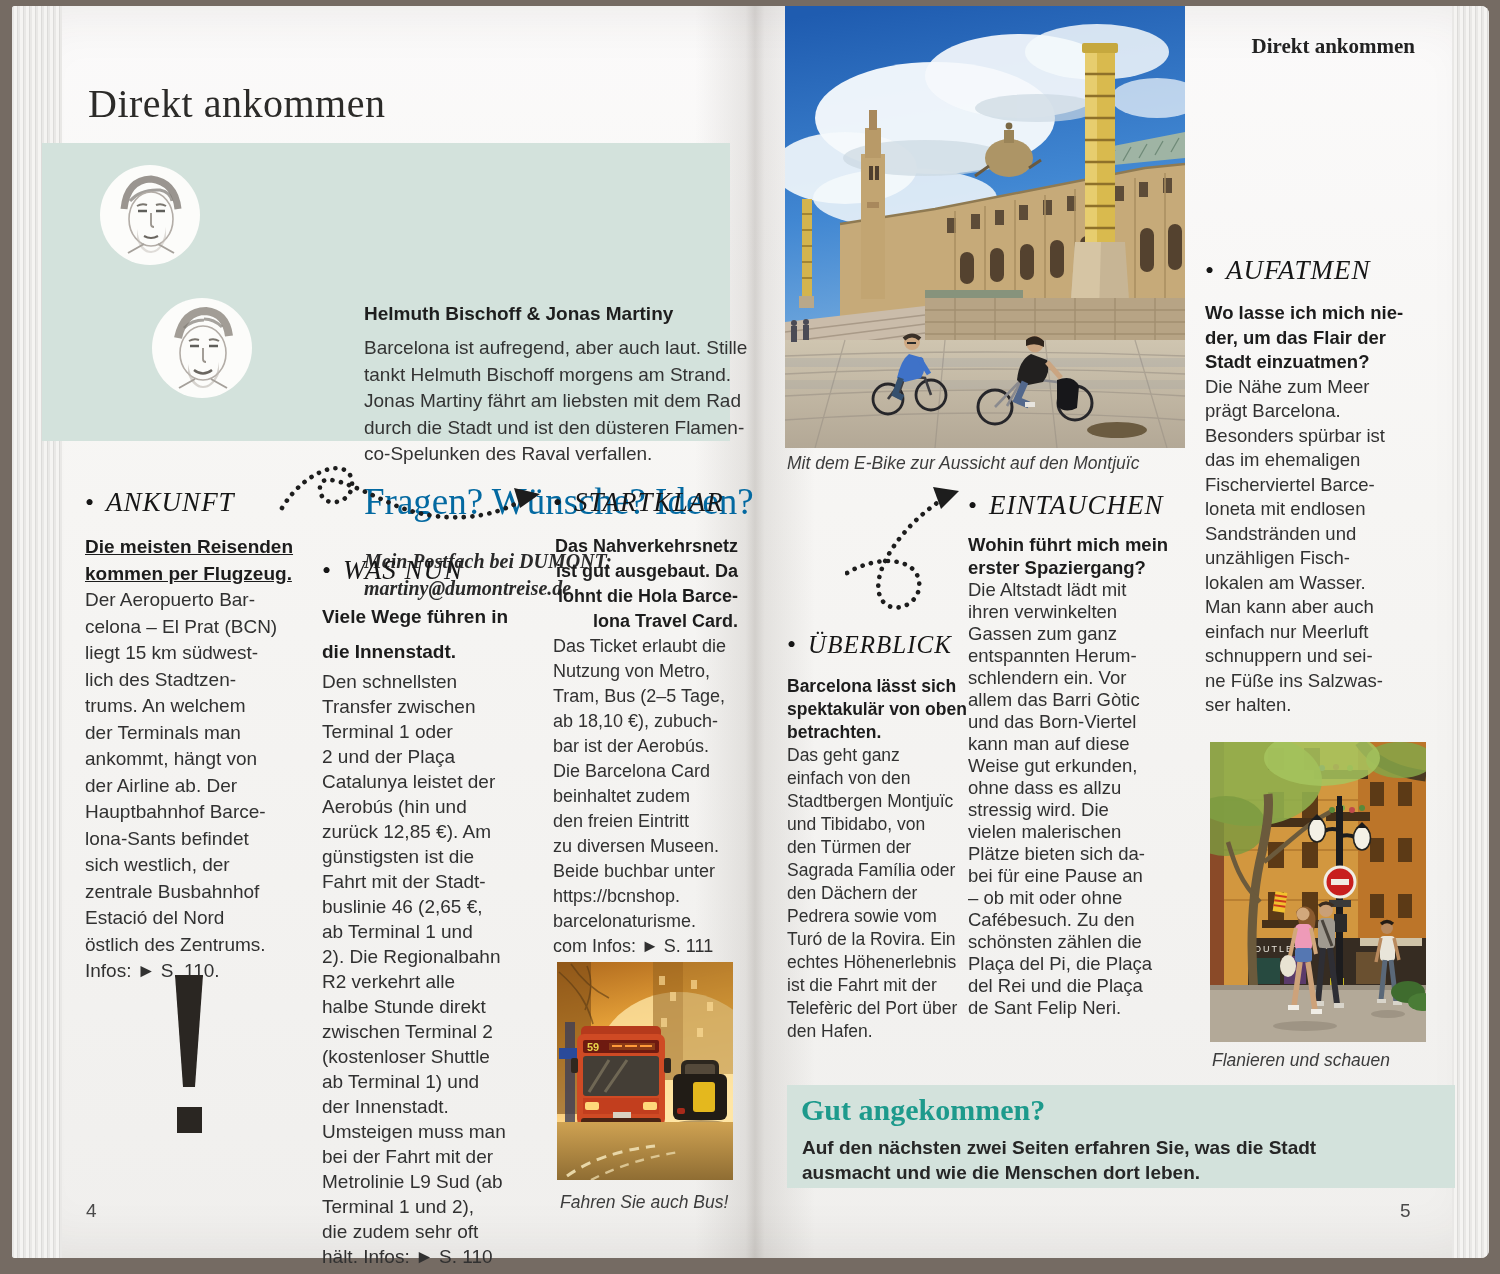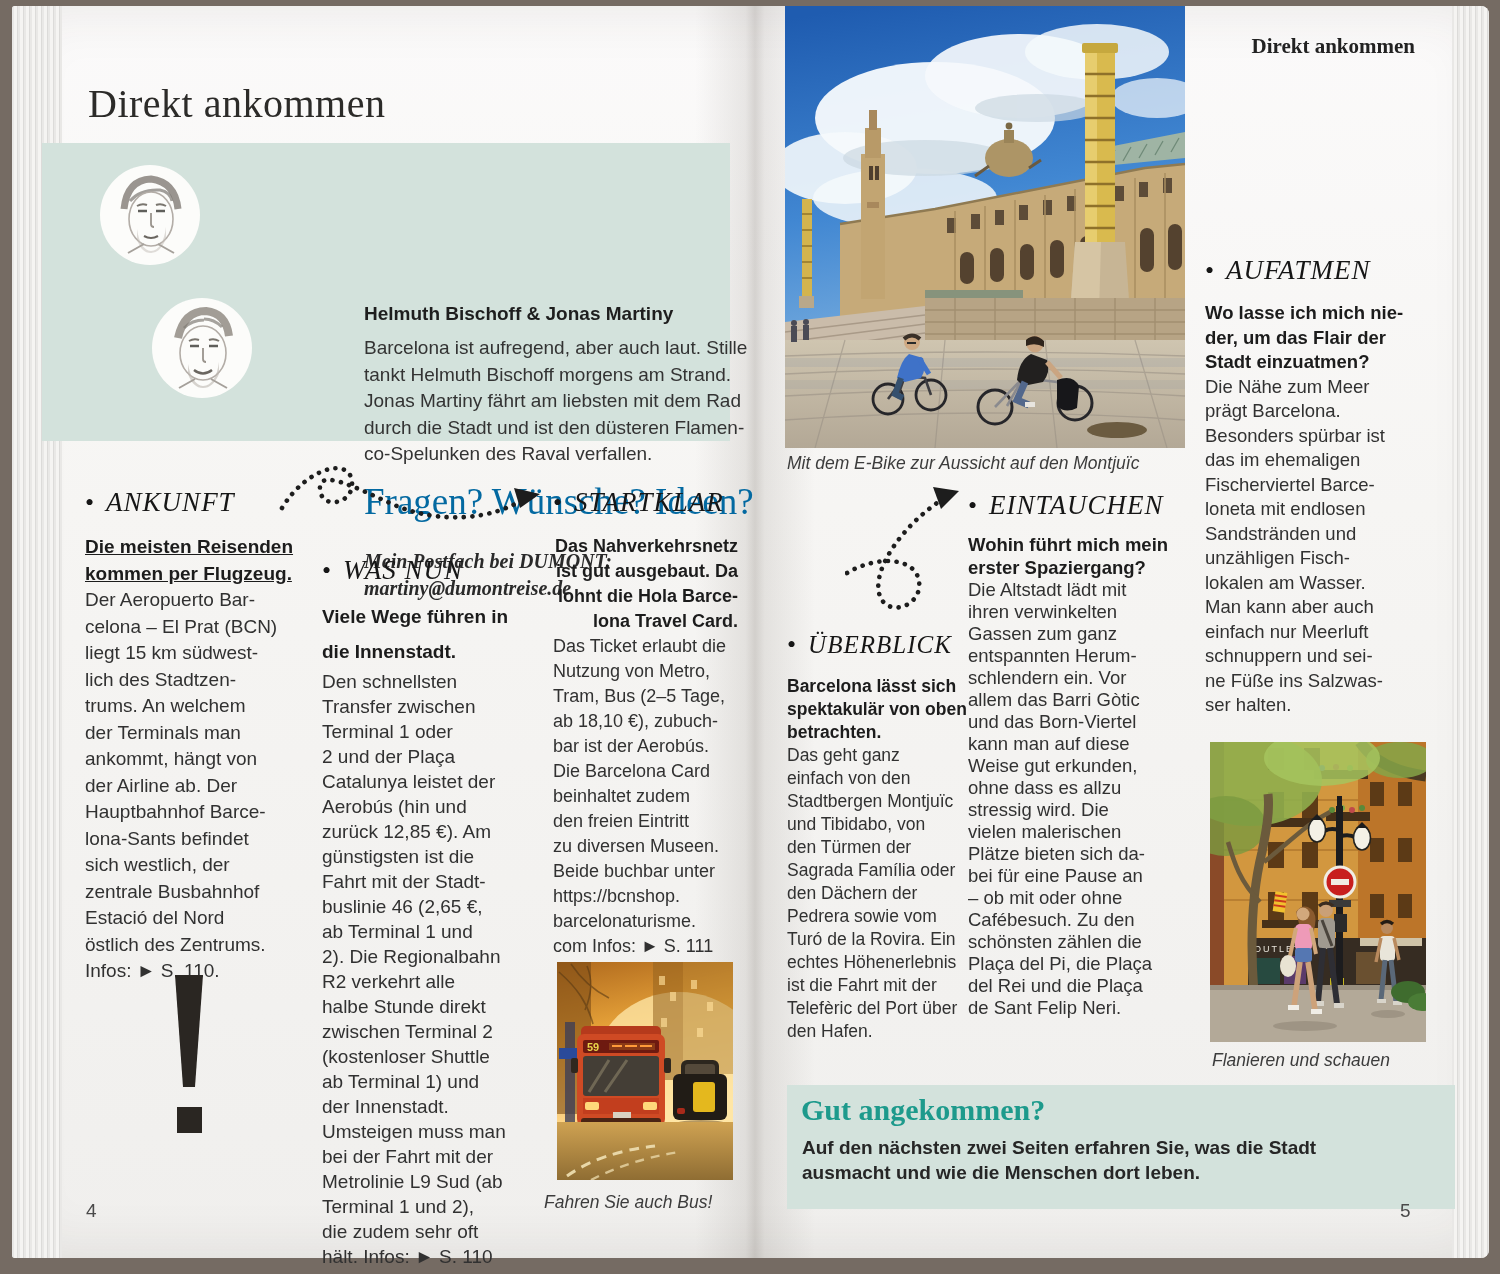--- a/index.html
+++ b/index.html
@@ -60,21 +60,21 @@
   .col-ein .lead { margin-top:13px; line-height:22.5px; }
   .col-ein .btxt { line-height:22px; }
 
   .col-auf { left:1205px; top:255px; width:222px; font-size:18.5px; }
   .col-auf .lead { margin-top:15px; line-height:24.5px; }
   .col-auf .btxt { line-height:24.5px; }
 
   .caption { font-style:italic; font-size:17.5px; color:#3c3c3c; }
   .pagenum { font-size:19px; color:#4a4a4a; }
 
-  .arrival-box { left:787px; top:1085px; width:668px; height:124px; }
+  .arrival-box { left:787px; top:1085px; width:668px; height:103px; }
   .ab2-title { position:absolute; left:14px; top:8px; font-family:"Liberation Serif",serif;
                font-weight:600; font-size:30px; color:#1d9a8c; }
   .ab2-text { position:absolute; left:15px; top:50px; font-size:19px; font-weight:bold;
               line-height:25px; color:#262626; white-space:pre; }
 
   .photo { display:block; }
 </style>
 </head>
 <body>
 
@@ -271,21 +271,21 @@
     <ellipse cx="144" cy="164" rx="30" ry="6" fill="#6b4a20" opacity="0.5"></ellipse>
     <rect x="124" y="98" width="38" height="20" rx="6" fill="#2c261e"></rect>
     <rect x="128" y="102" width="30" height="14" rx="3" fill="#54493a"></rect>
     <rect x="116" y="112" width="54" height="46" rx="6" fill="#211c16"></rect>
     <rect x="136" y="120" width="22" height="30" rx="3" fill="#e4b81e"></rect>
     <rect x="120" y="146" width="8" height="6" rx="2" fill="#a82a1a"></rect>
     <rect x="0" y="160" width="176" height="58" fill="url(#road)"></rect>
     <path d="M10,214 Q44,190 98,184" fill="none" stroke="#e8d7a8" stroke-width="3" stroke-dasharray="10 7"></path>
     <path d="M34,218 Q72,198 122,190" fill="none" stroke="#e8d7a8" stroke-width="2.4" stroke-dasharray="9 7" opacity="0.8"></path>
   </svg>
-  <div class="abs caption" style="left:544px; top:1192px;">Fahren Sie auch Bus!</div>
+  <div class="abs caption" style="left:560px; top:1192px;">Fahren Sie auch Bus!</div>
 
   <div class="abs pagenum" style="left:86px; top:1200px;">4</div>
 
   <svg class="abs photo" style="left:785px; top:6px;" width="400" height="442" viewBox="0 0 400 442">
     <defs>
       <linearGradient id="sky" x1="0.2" y1="0" x2="0.35" y2="1">
         <stop offset="0" stop-color="#1f5cb0"></stop>
           <stop offset="0.45" stop-color="#4187d2"></stop>
         <stop offset="1" stop-color="#9cc6e6"></stop>
       </linearGradient>

